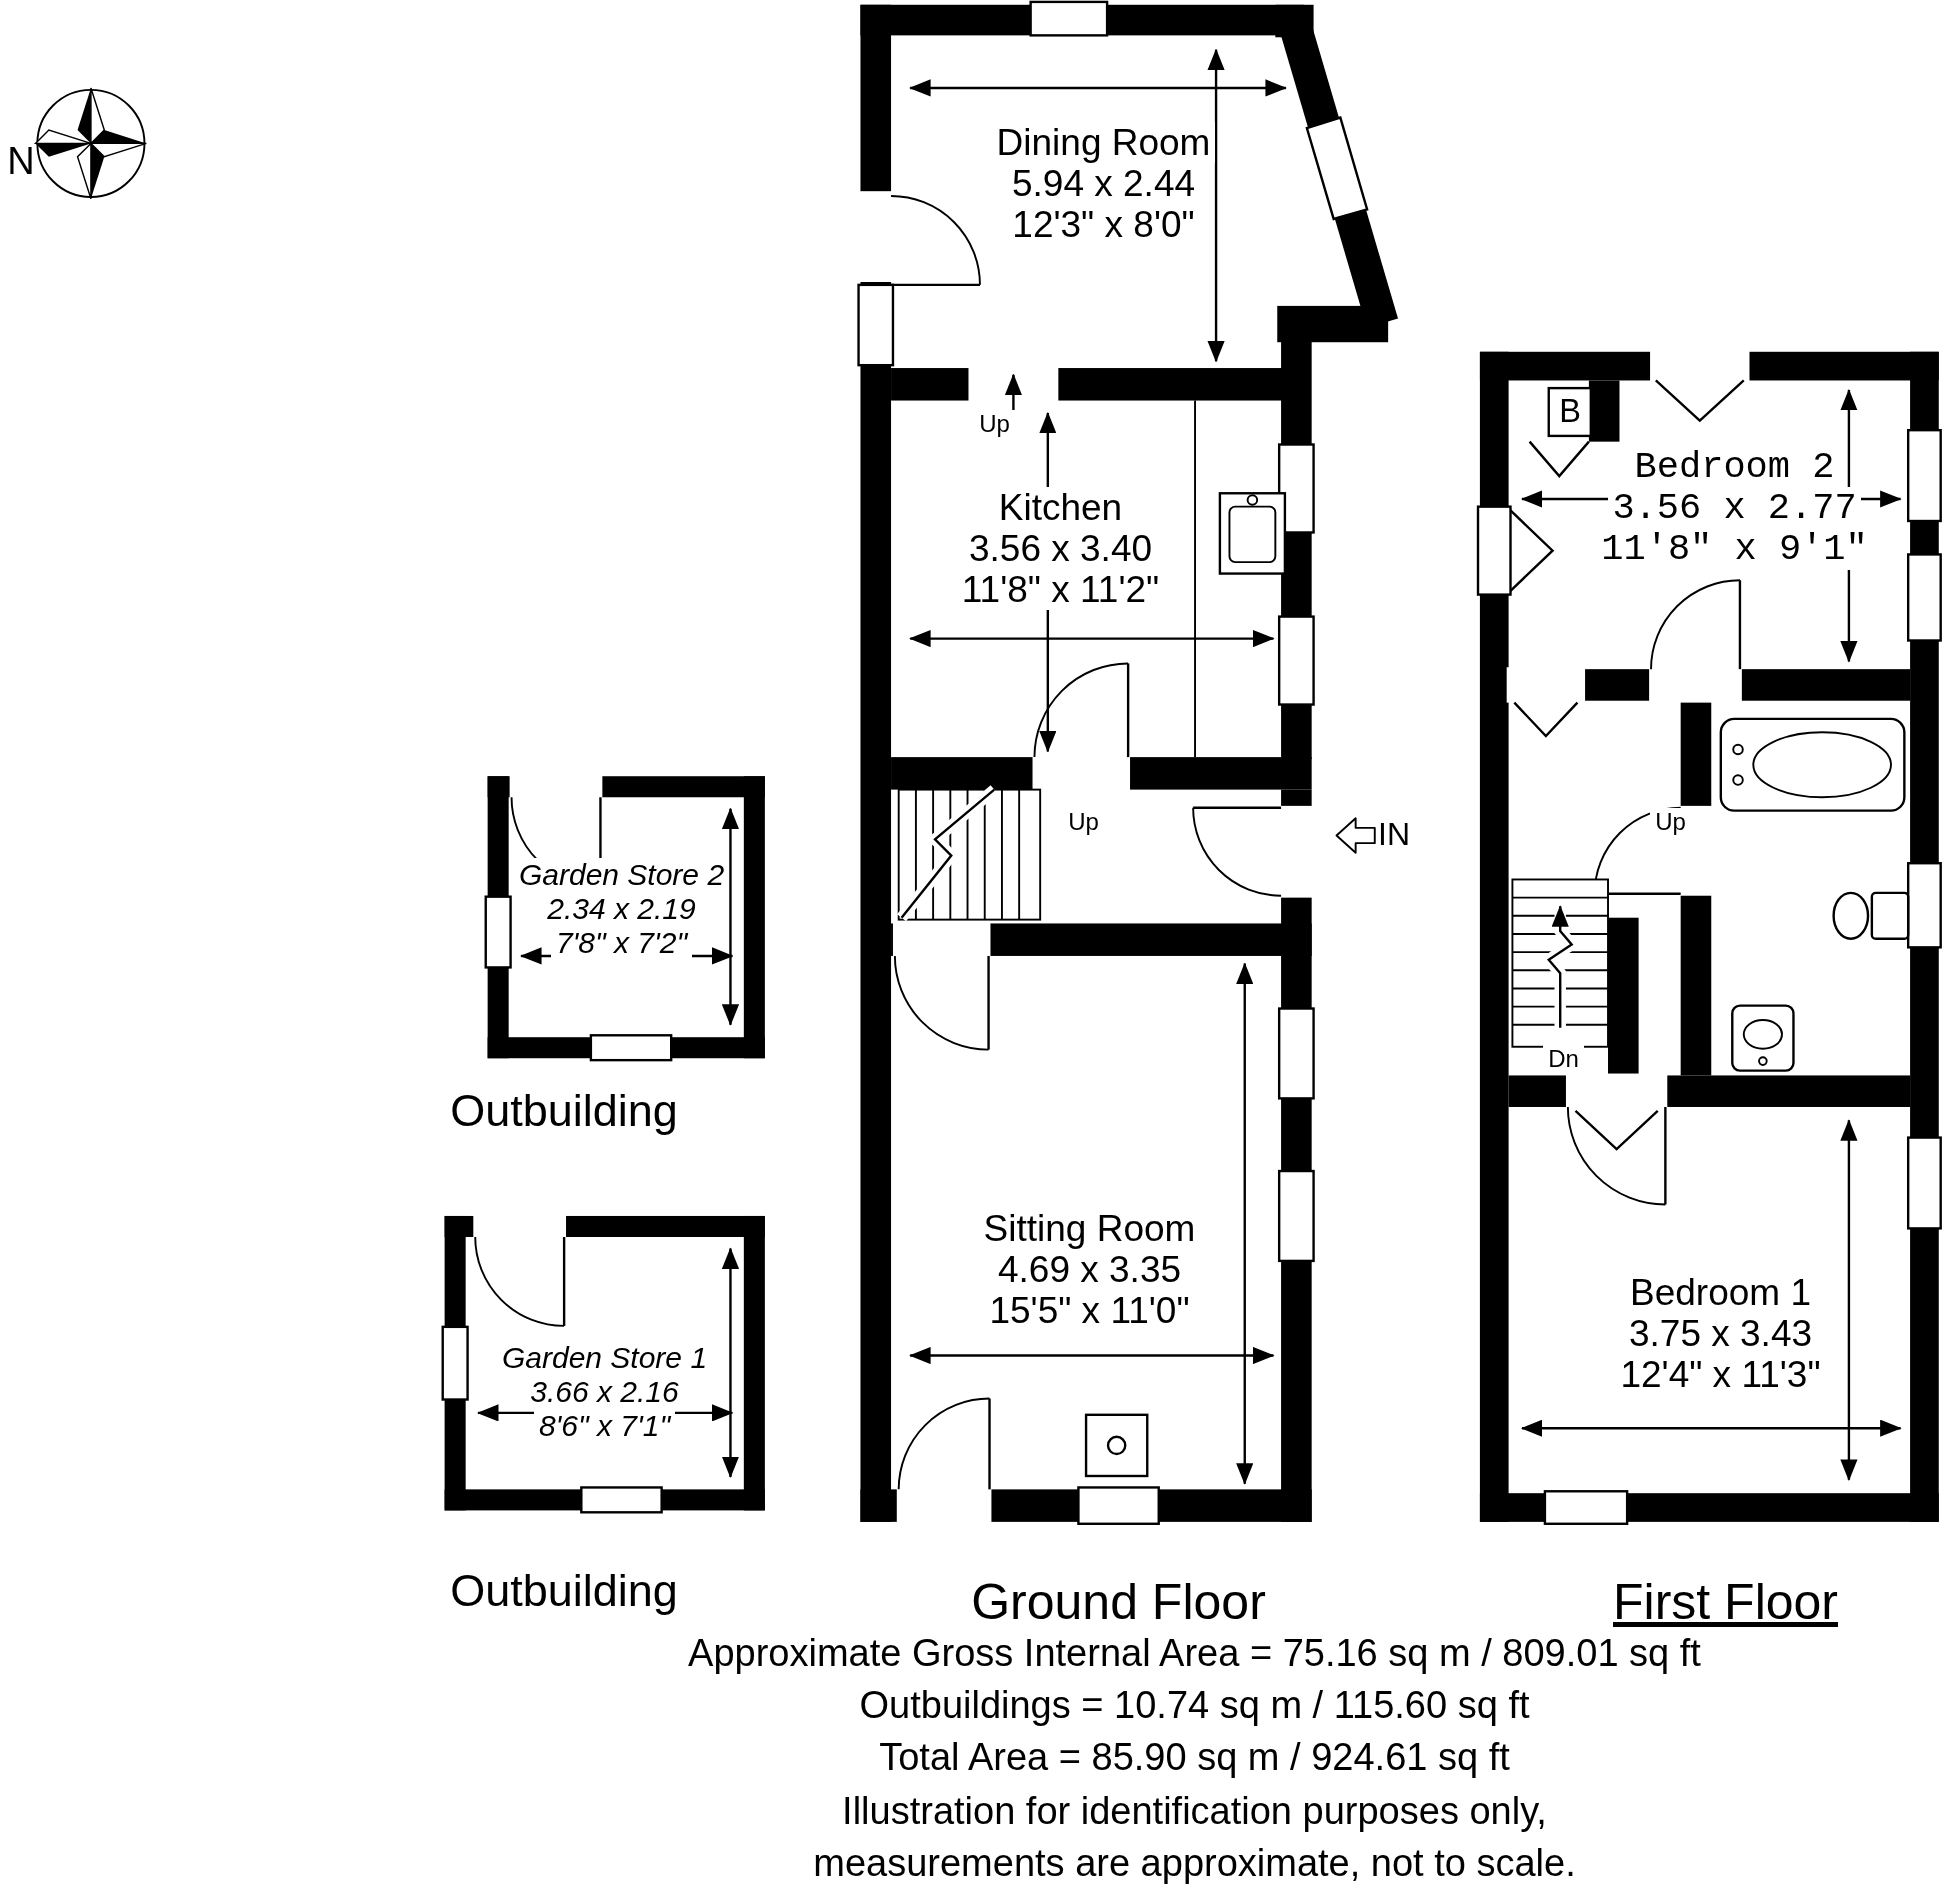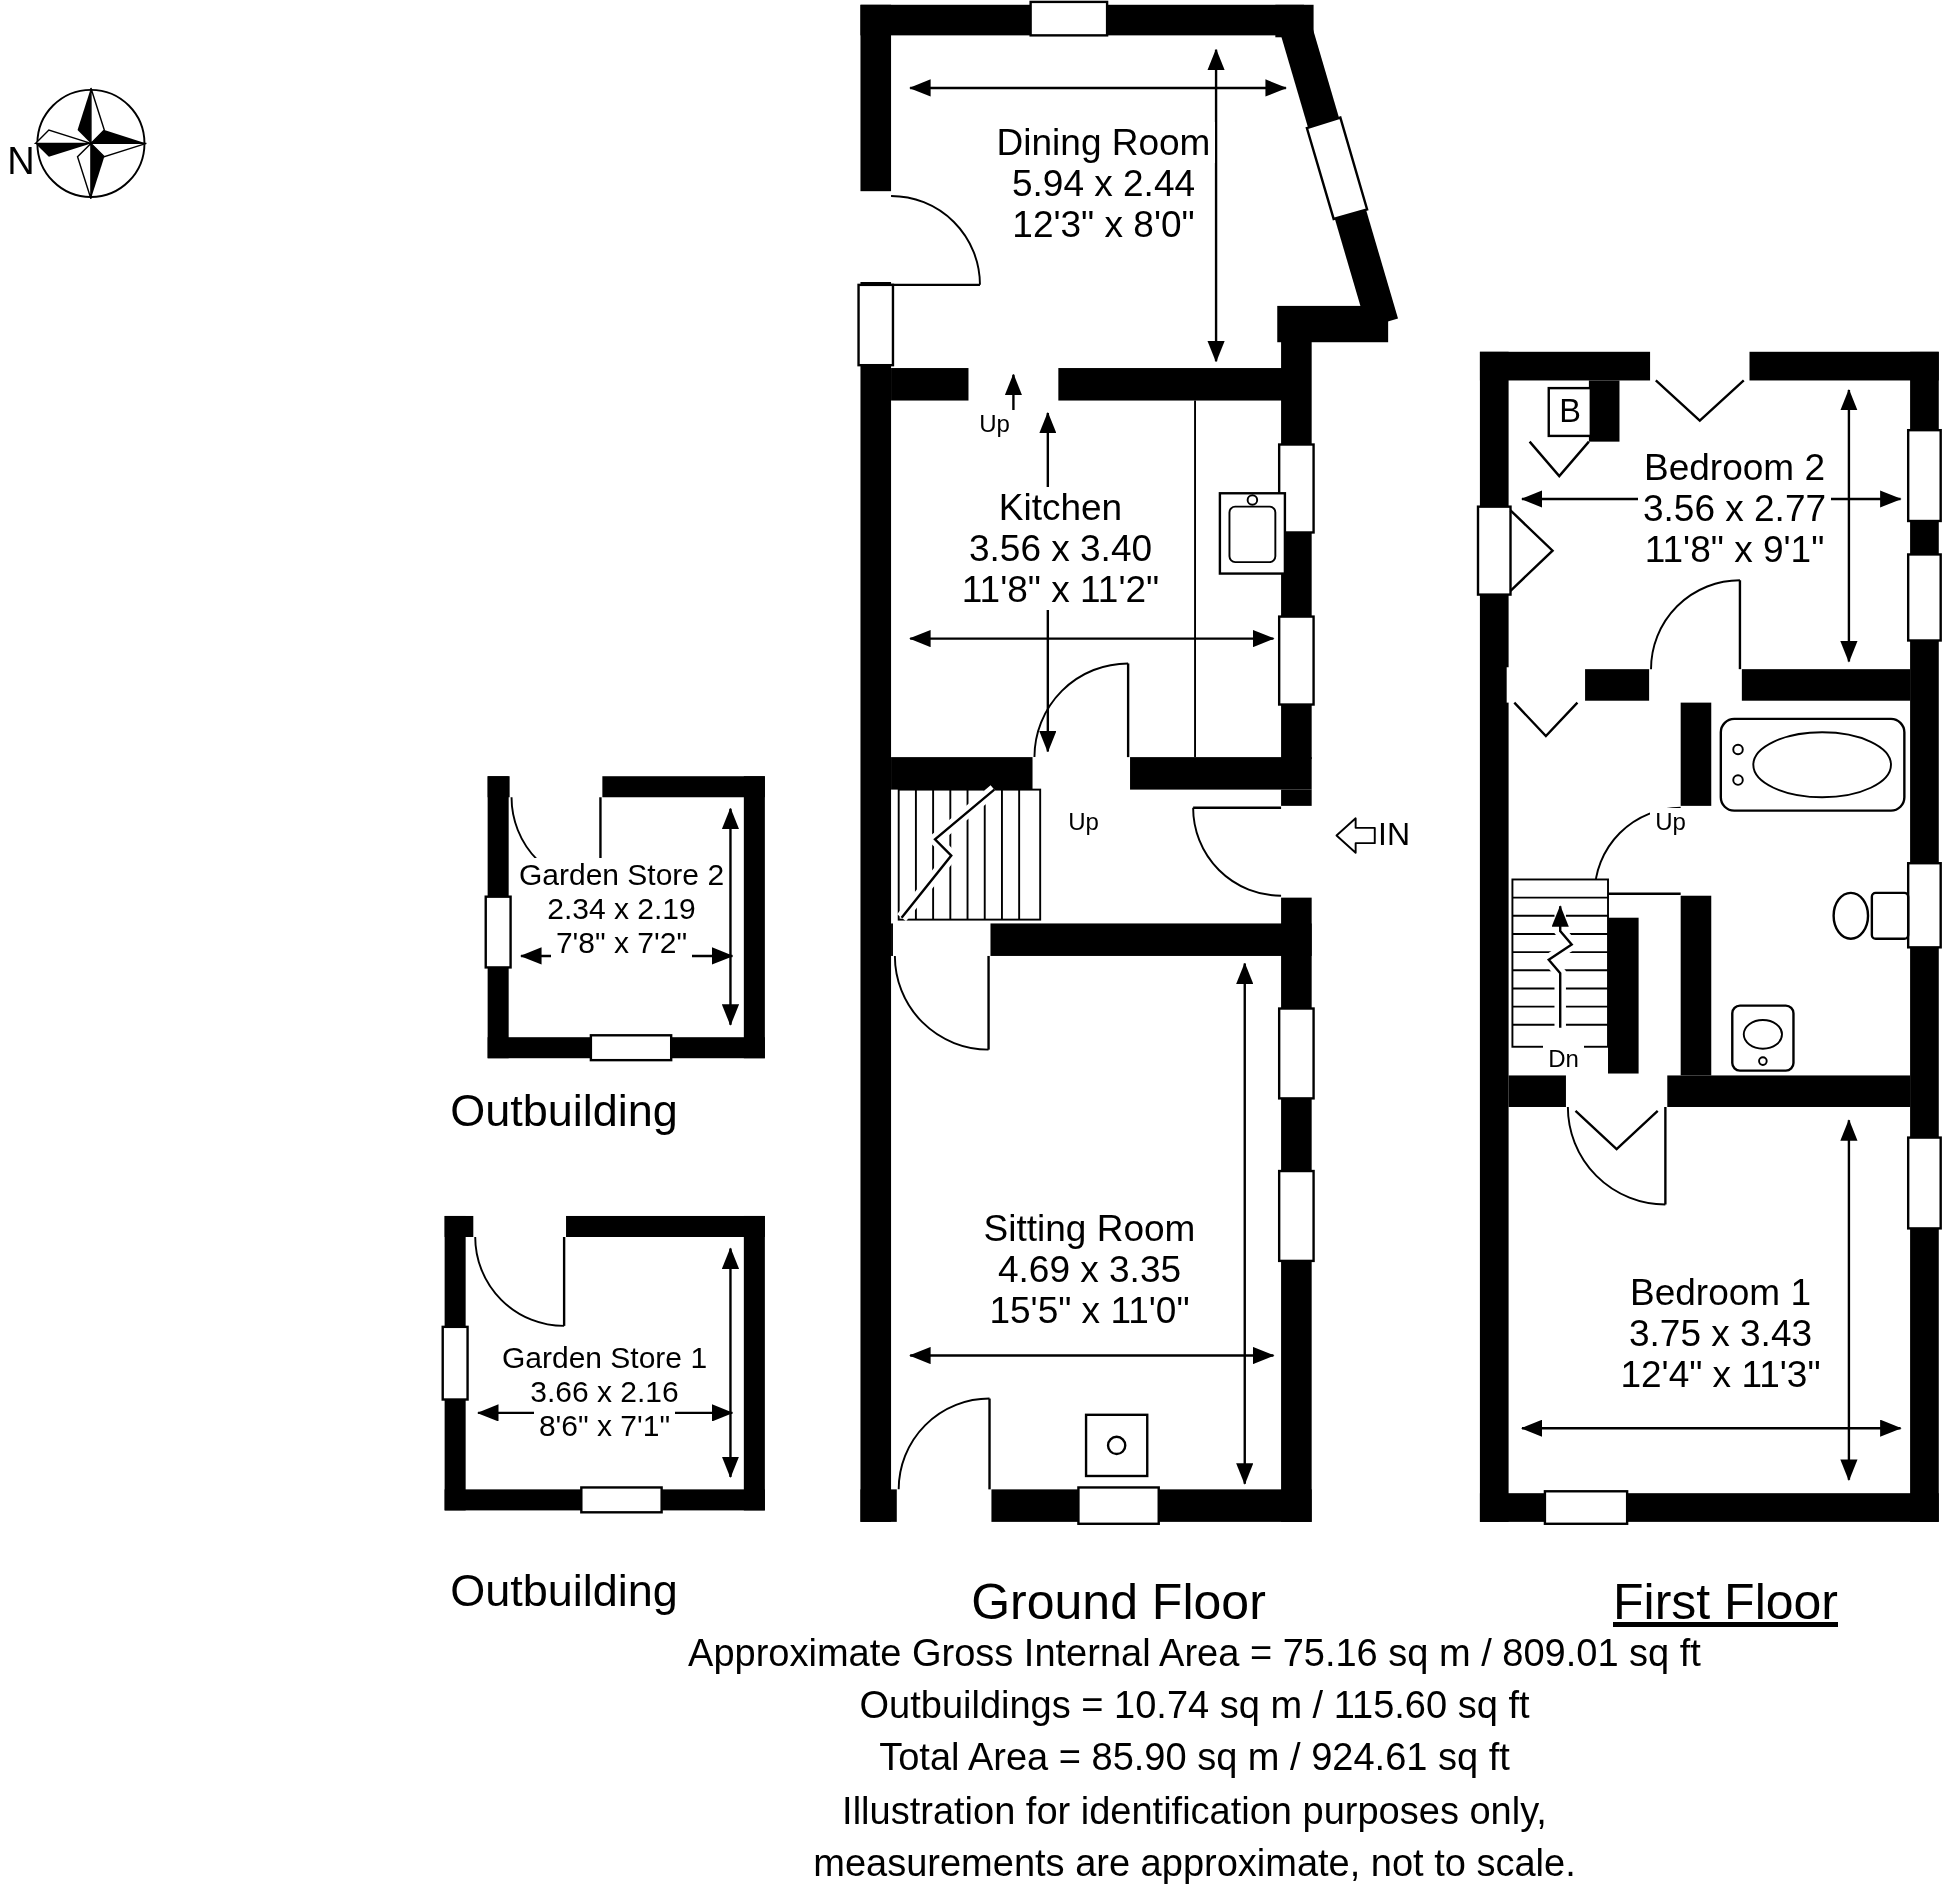--- a/index.html
+++ b/index.html
@@ -3,21 +3,21 @@
 <meta charset="utf-8">
 <style>
   html,body{margin:0;padding:0;background:#fff;}
   .canvas{position:relative;width:1958px;height:1888px;background:#fff;overflow:hidden;
           font-family:"Liberation Sans",sans-serif;color:#000;}
   .plan-svg{position:absolute;left:0;top:0;}
   .lbl{position:absolute;text-align:center;}
   .room{font-size:37px;}
   .room .ln{height:41px;line-height:41px;}
   .roomsm{font-size:30px;}
-  .roomsm .ln{height:34px;line-height:34px;}
+  .roomsm .ln{height:34px;line-height:34px;font-style:italic;}
   .room span,.roomsm span,.tag span{background:#fff;padding:0 4.8px;}
   .tag{font-size:24px;line-height:34px;}
   .bigtitle{font-size:50px;line-height:55px;}
   .caption{font-size:45px;line-height:50px;}
   .footer{position:absolute;left:430px;top:1627px;width:1529px;text-align:center;}
   .footer div{font-size:38px;line-height:52px;}
   .footer .sp{margin-top:1.9px;}
   .nlabel{font-size:38px;line-height:42px;}
   .blabel{font-size:32.5px;line-height:38px;}
   .inlabel{font-size:32px;line-height:36px;text-align:left;}
@@ -279,21 +279,21 @@
 <div class="lbl tag" style="left:958px;top:407px;width:73px;">
   <span>Up</span>
 </div>
 <div class="lbl tag" style="left:1047px;top:805px;width:73px;">
   <span>Up</span>
 </div>
 <div class="lbl inlabel" style="left:1378px;top:816px;width:67px;">
   <span>IN</span>
 </div>
 
-<div class="lbl room" style="left:1596px;top:447px;width:277px;">
+<div class="lbl room" style="left:1596px;top:447px;width:277px;font-family:Liberation Mono, monospace;">
   <div class="ln"><span>Bedroom 2</span></div>
   <div class="ln"><span>3.56 x 2.77</span></div>
   <div class="ln"><span>11'8" x 9'1"</span></div>
 </div>
 <div class="lbl room" style="left:1582px;top:1272px;width:277px;">
   <div class="ln"><span>Bedroom 1</span></div>
   <div class="ln"><span>3.75 x 3.43</span></div>
   <div class="ln"><span>12'4" x 11'3"</span></div>
 </div>
 

